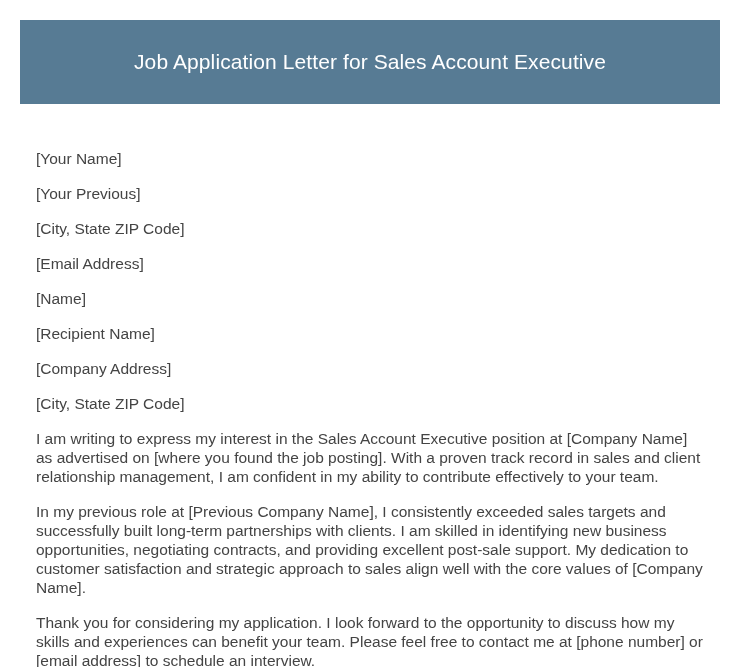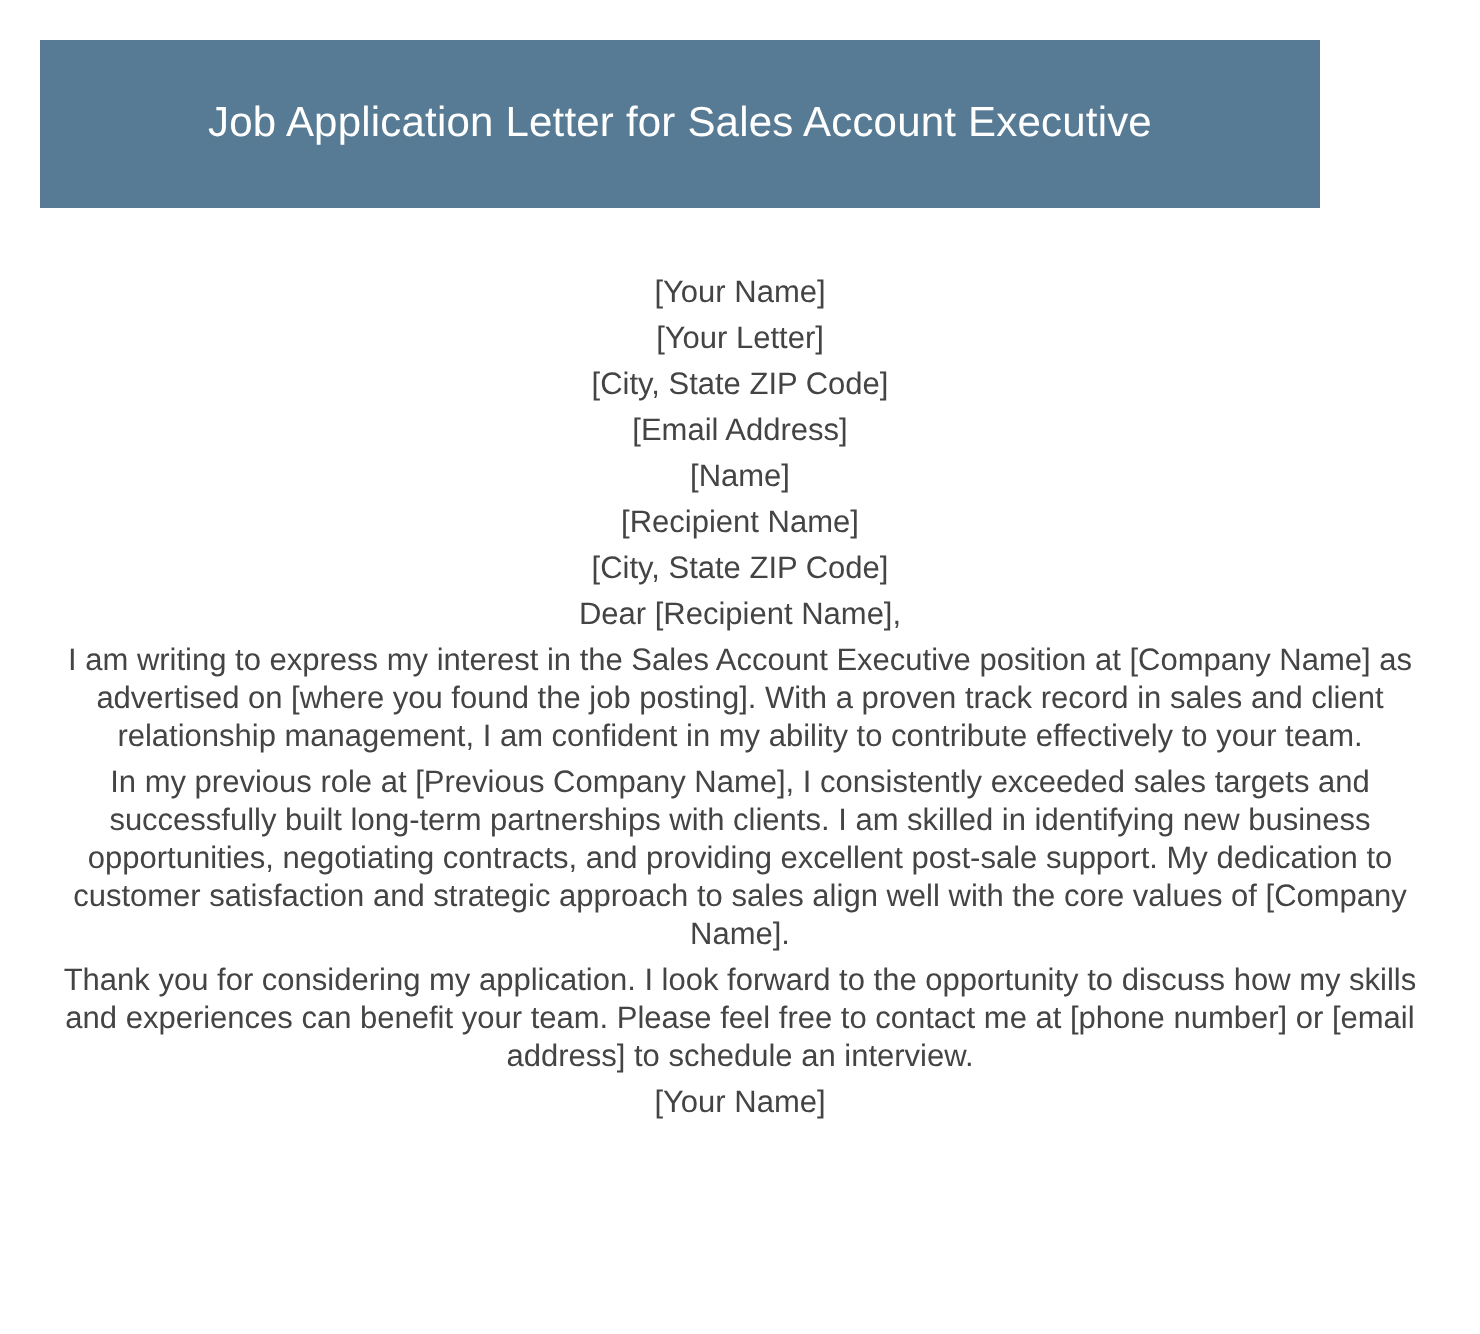--- a/index.html
+++ b/index.html
@@ -7,21 +7,21 @@
       padding: 0;
       background: #ffffff;
       width: 740px;
       height: 667px;
       overflow: hidden;
     }
     .header {
       position: absolute;
       left: 20px;
       top: 20px;
-      width: 640px;
+      width: 700px;
       height: 84px;
       background: #577b94;
       display: flex;
       align-items: center;
       justify-content: center;
     }
     .header h1 {
       margin: 0;
       color: #ffffff;
       font-family: "Liberation Sans", sans-serif;
@@ -33,37 +33,36 @@
       position: absolute;
       left: 20px;
       top: 133px;
       width: 700px;
       font-family: "Liberation Sans", sans-serif;
       font-size: 15.5px;
       line-height: 19px;
       color: #444444;
     }
     .letter p {
-      margin: 4px;
-      text-align: center;
+      margin: 16px;
     }
   </style>
 </head>
 <body>
 
 <div class="header">
   <h1>Job Application Letter for Sales Account Executive</h1>
 </div>
 
 <div class="letter">
   <p>[Your Name]</p>
-  <p>[Your Letter]</p>
+  <p>[Your Previous]</p>
   <p>[City, State ZIP Code]</p>
   <p>[Email Address]</p>
   <p>[Name]</p>
   <p>[Recipient Name]</p>
+  <p>[Company Address]</p>
   <p>[City, State ZIP Code]</p>
-  <p>Dear [Recipient Name],</p>
   <p>I am writing to express my interest in the Sales Account Executive position at [Company Name] as advertised on [where you found the job posting]. With a proven track record in sales and client relationship management, I am confident in my ability to contribute effectively to your team.</p>
   <p>In my previous role at [Previous Company Name], I consistently exceeded sales targets and successfully built long-term partnerships with clients. I am skilled in identifying new business opportunities, negotiating contracts, and providing excellent post-sale support. My dedication to customer satisfaction and strategic approach to sales align well with the core values of [Company Name].</p>
   <p>Thank you for considering my application. I look forward to the opportunity to discuss how my skills and experiences can benefit your team. Please feel free to contact me at [phone number] or [email address] to schedule an interview.</p>
   <p>[Your Name]</p>
 </div>
 
 </body></html>

